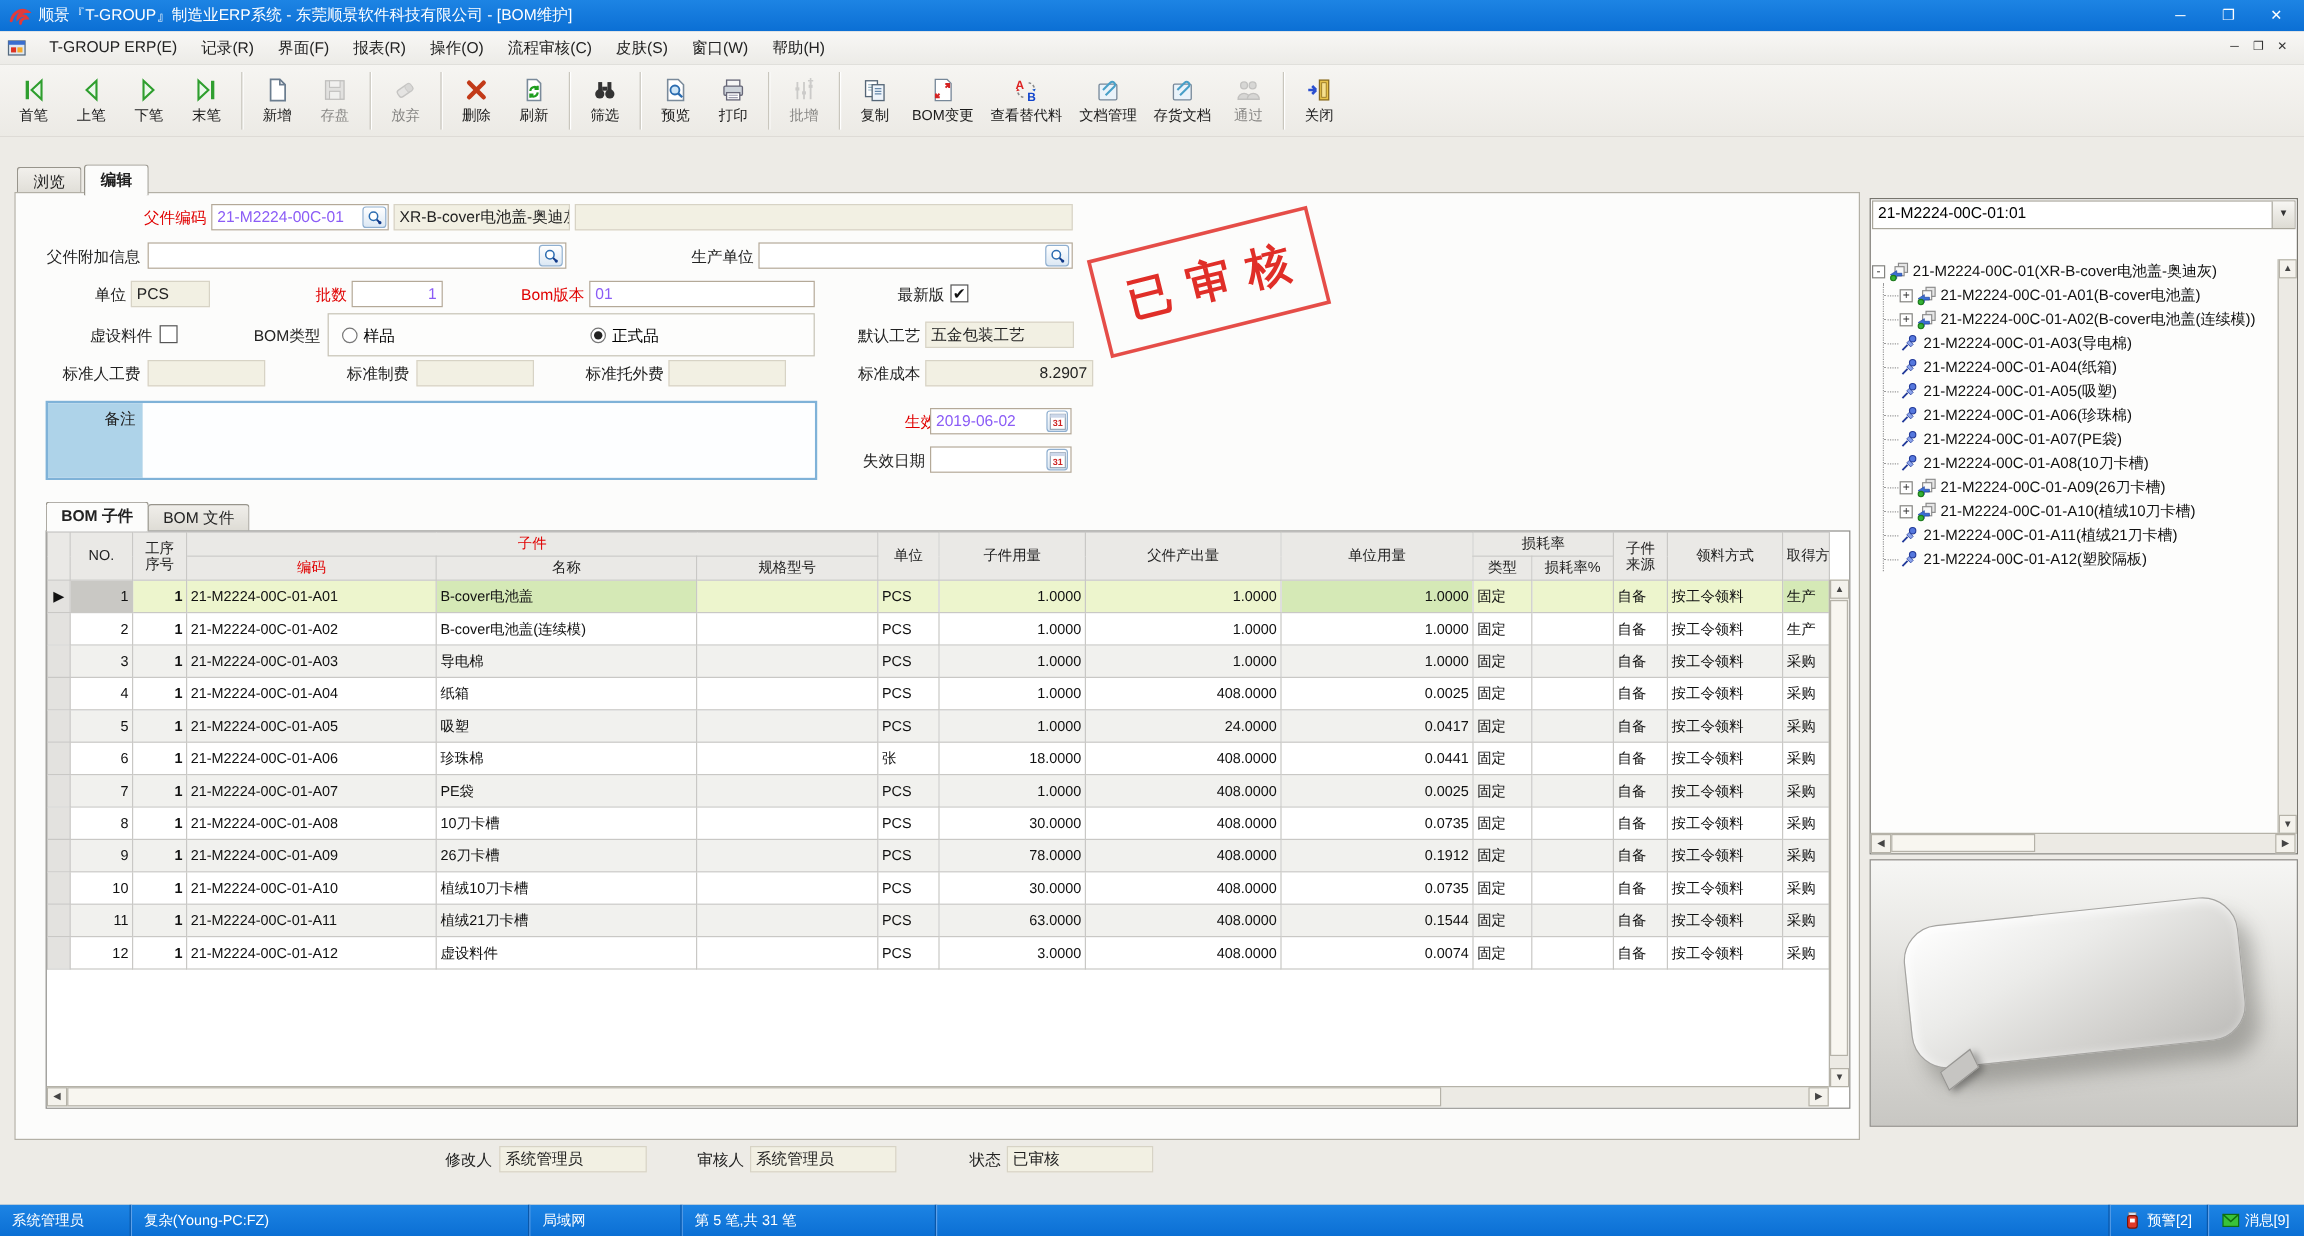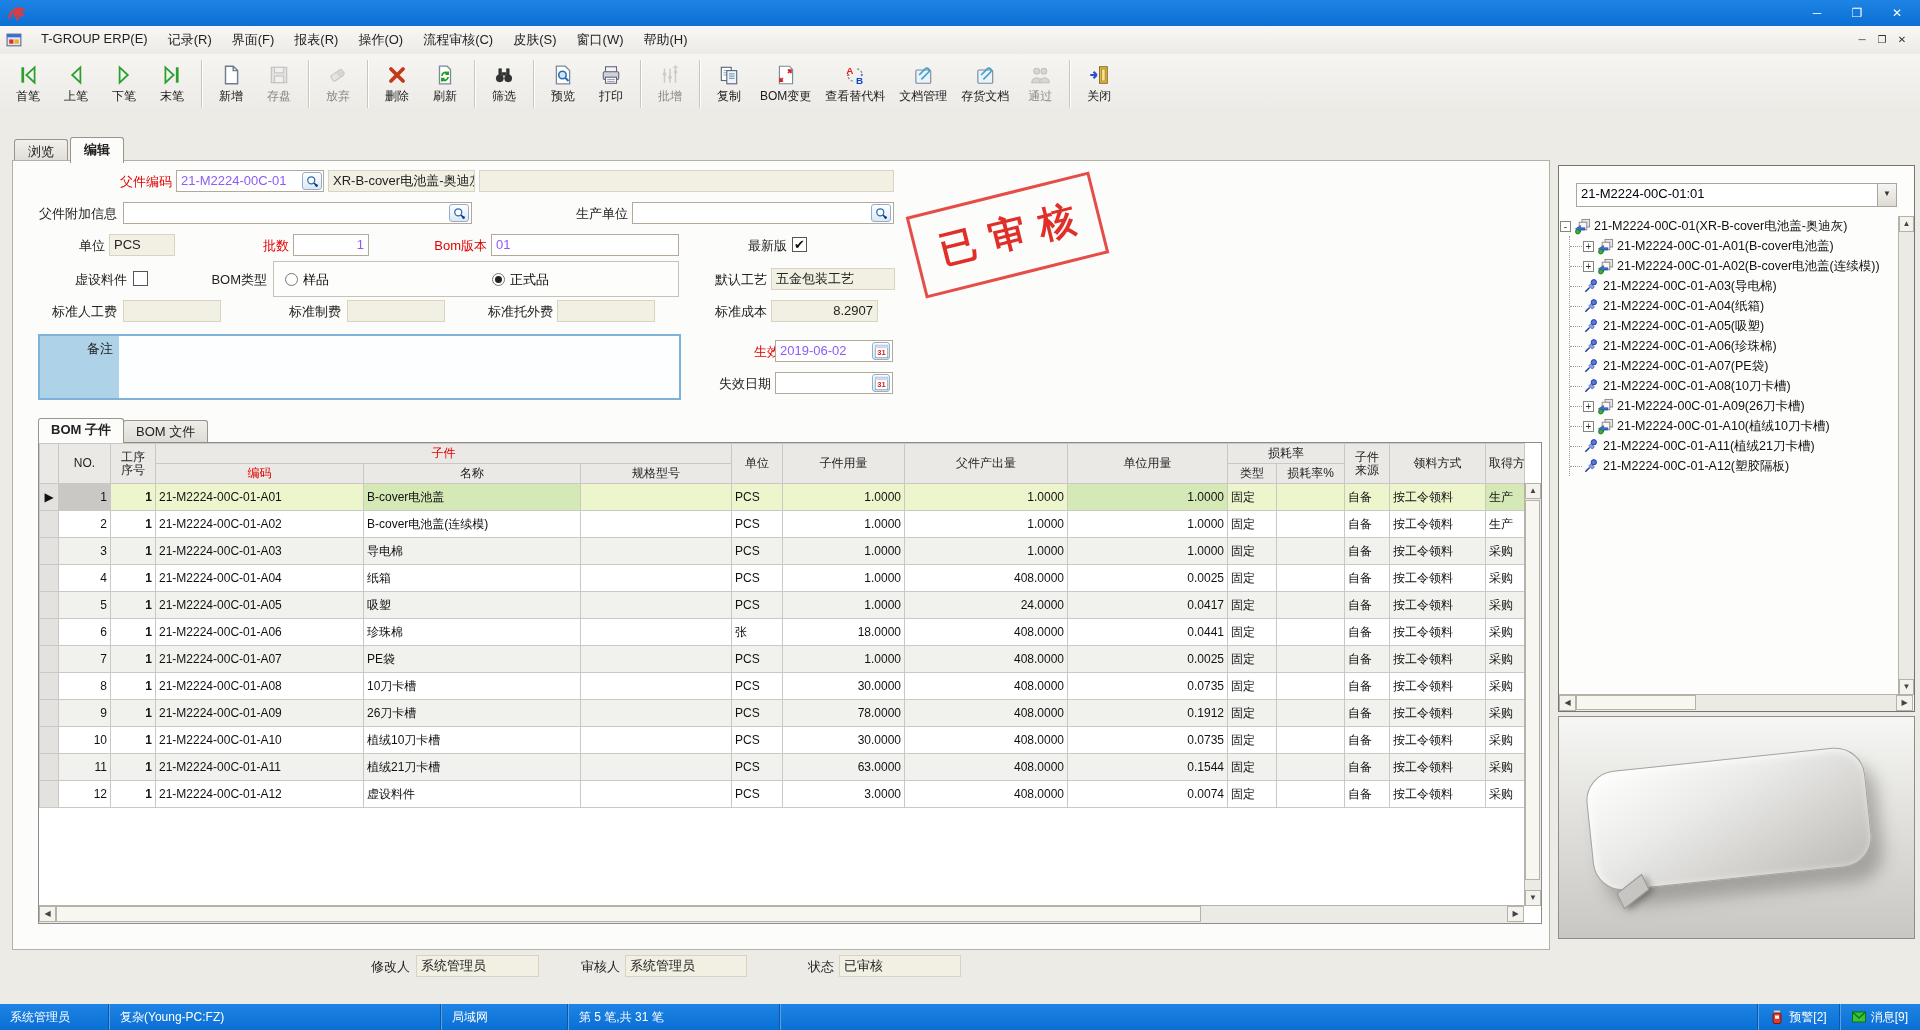--- a/index.html
+++ b/index.html
@@ -73,21 +73,21 @@
   td.b{font-weight:bold;}
   .scrollh{position:absolute;height:17px;background:#eceae4;border-top:1px solid #b5b2a8;display:flex;}
   .scrollv{position:absolute;width:16px;background:#eceae4;border-left:1px solid #b5b2a8;}
   .sbtn{width:17px;height:16px;background:#f4f2ec;border:1px solid #b5b2a8;font-size:8px;line-height:14px;
         text-align:center;color:#444;box-sizing:border-box;flex:none;}
   .sthumb{background:#f8f6f0;border:1px solid #b5b2a8;box-sizing:border-box;}
   
   .treepanel{position:absolute;background:#fdfdfc;border:1px solid #77756e;}
   .treehead{height:24px;border-bottom:1px solid #9a978e;background:linear-gradient(#fbfaf8,#e4e2db);
             text-align:center;font-size:13px;line-height:24px;color:#111;}
-  .treecombo{height:22px;margin:17px;border:1px solid #a9a69b;background:#fff;display:flex;font-size:13px;}
+  .treecombo{height:22px;margin:1px;border:1px solid #a9a69b;background:#fff;display:flex;font-size:13px;}
   .treecombo .cval{flex:1;line-height:20px;padding-left:4px;overflow:hidden;white-space:nowrap;}
   .treecombo .carr{width:18px;background:linear-gradient(#f7f6f3,#dddbd3);border-left:1px solid #a9a69b;
                    text-align:center;font-size:8px;line-height:20px;color:#333;}
   .treebody{position:absolute;left:1px;right:16px;top:50px;bottom:16px;overflow:hidden;background:#fdfdfc;}
   .titem{height:20px;display:flex;align-items:center;font-size:12.5px;color:#111;white-space:nowrap;}
   .expbox{width:11px;height:11px;border:1px solid #848480;background:#fff;font-size:10px;line-height:9px;
           text-align:center;color:#333;margin-right:3px;flex:none;box-sizing:border-box;}
   .ticon{width:17px;height:17px;margin-right:3px;flex:none;}
   .ticon svg{width:17px;height:17px;}
   .tguide{width:12px;height:0;border-top:1px dotted #999;margin-right:1px;flex:none;}
@@ -101,20 +101,21 @@
   .sicon{width:16px;height:16px;margin-right:4px;}
   .sicon svg{width:16px;height:16px;}
 </style>
 </head>
 <body>
 
 <div class="titlebar">
   <span class="tlogo"><svg viewBox="0 0 18 18">
         <path d="M3 12 C5 4 12 3 15 5 C10 5 8 8 8 10 C11 7 14 8 15 10 C11 10 10 12 10 14" fill="none" stroke="#e23a3a" stroke-width="2.2" stroke-linecap="round"></path>
       </svg></span>
+  <span>顺景『T-GROUP』制造业ERP系统 - 东莞顺景软件科技有限公司 - [BOM维护]</span>
   <span class="wbtns">
     <span class="wbtn">─</span>
     <span class="wbtn">❐</span>
     <span class="wbtn">✕</span>
   </span>
 </div>
 
 <div class="menubar">
   <span class="mlogo"><svg viewBox="0 0 16 16">
         <rect x="1" y="2" width="13" height="11" fill="#dfe8f2" stroke="#566a7e"></rect>
@@ -376,21 +377,21 @@
     <span class="lbl" style="left:698px;top:109px;width:56px;">默认工艺</span>
     <span class="inp ro" style="left:758px;top:107px;width:124px;">五金包装工艺</span>
 
     <span class="lbl" style="left:28px;top:141px;width:76px;">标准人工费</span>
     <span class="inp ro" style="left:110px;top:139px;width:98px;"></span>
     <span class="lbl" style="left:264px;top:141px;width:64px;">标准制费</span>
     <span class="inp ro" style="left:334px;top:139px;width:98px;"></span>
     <span class="lbl" style="left:464px;top:141px;width:76px;">标准托外费</span>
     <span class="inp ro" style="left:544px;top:139px;width:98px;"></span>
     <span class="lbl" style="left:698px;top:141px;width:56px;">标准成本</span>
-    <span class="inp ro num" style="left:758px;top:139px;width:107px;">8.2907</span>
+    <span class="inp ro num" style="left:758px;top:139px;width:140px;">8.2907</span>
 
     <div class="remarkwrap" style="left:25px;top:173px;width:643px;height:66px;">
       <div class="remarklbl">备注</div>
       <div class="remarkbody"></div>
     </div>
 
     <span class="lbl req" style="left:698px;top:181px;width:60px;margin-left:35px;">生效日期</span>
     <span class="inp" style="left:762px;top:179px;width:118px;padding-right:22px;">2019-06-02</span>
     <span class="sqbtn" style="left:859px;top:181px;width:18px;height:18px;">
         <svg viewBox="0 0 18 18">

